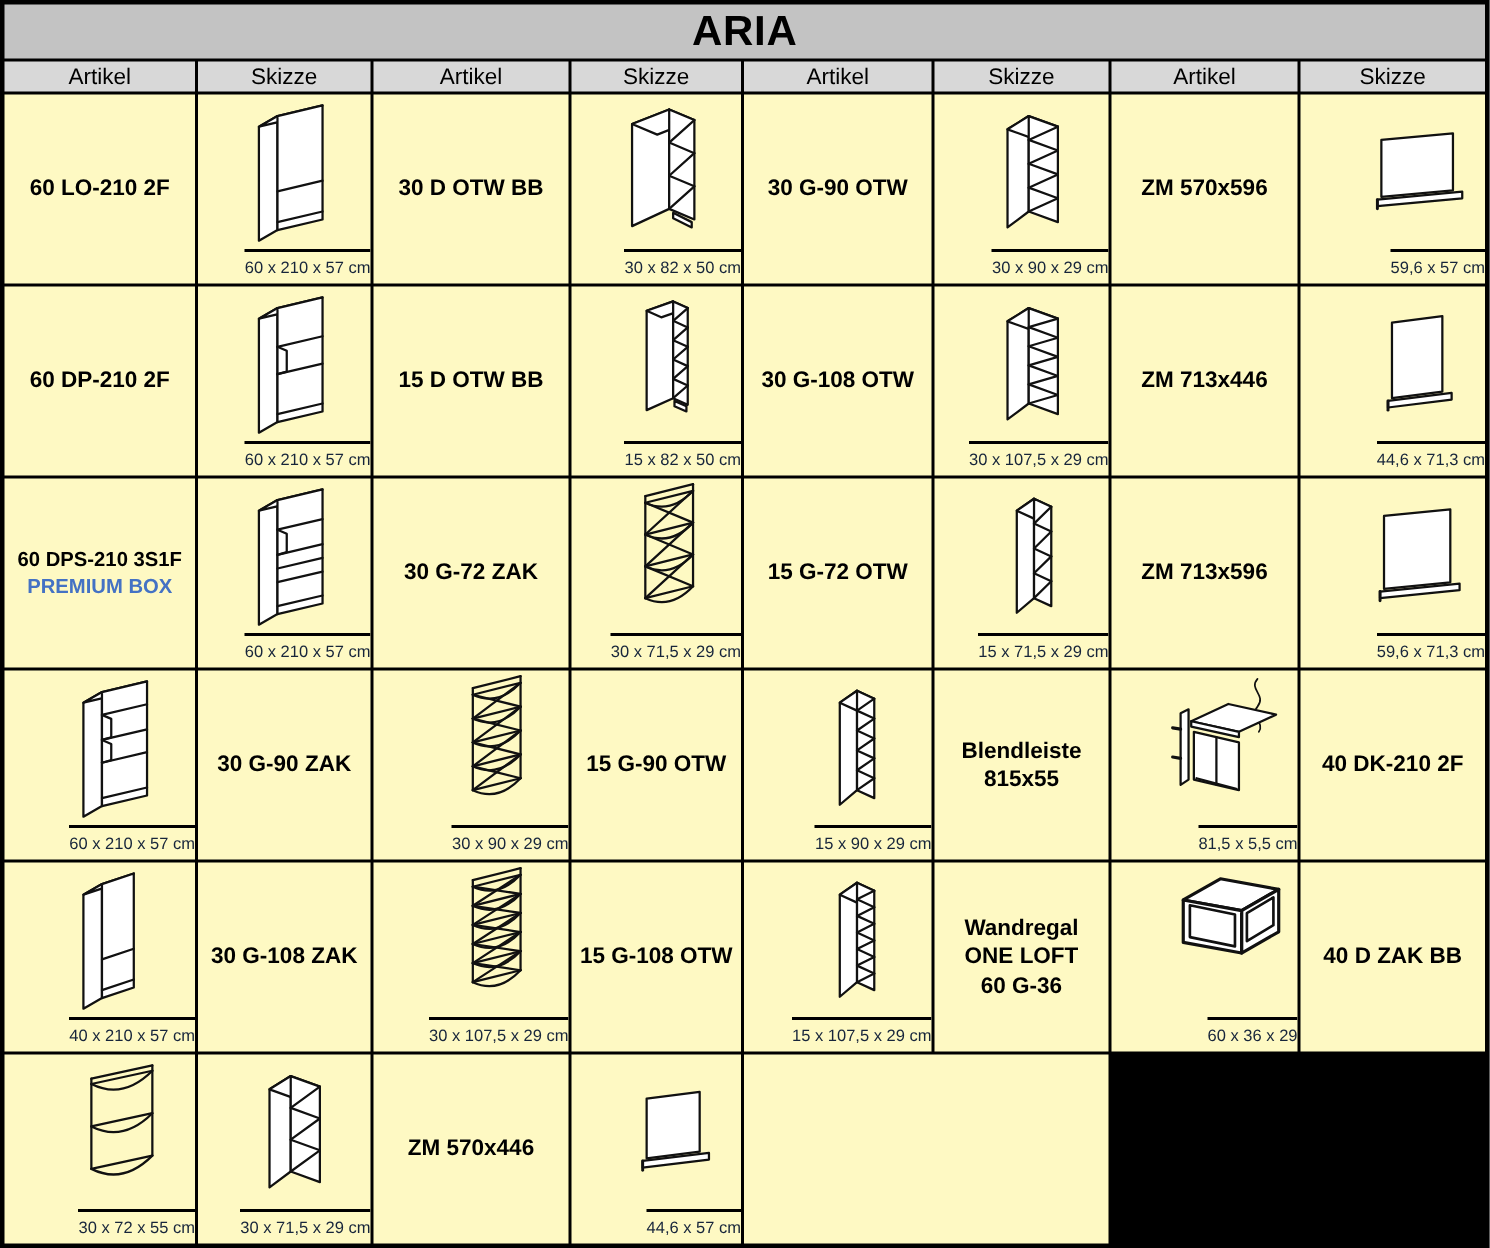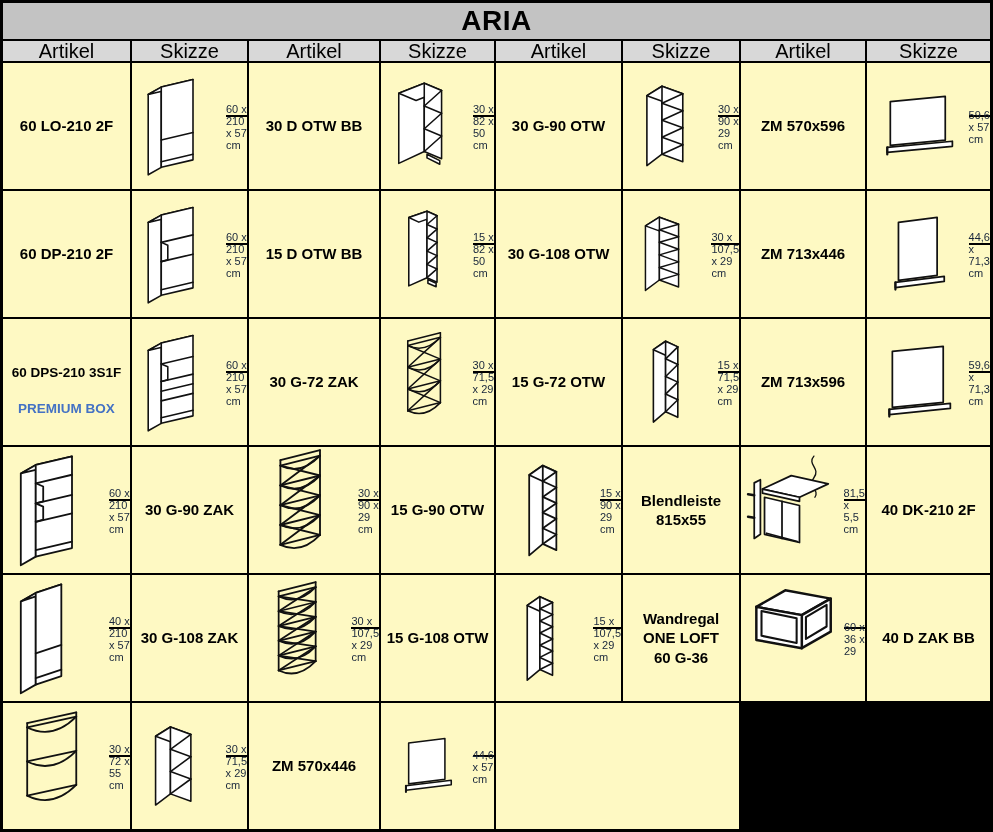--- a/index.html
+++ b/index.html
@@ -6,26 +6,26 @@
   .catalog{
     width:993px;height:832px;box-sizing:border-box;
     background:var(--border,#000);
     display:grid;
     grid-template-columns:127px 115px 130px 113px 125px 116px 124px 123px;
     grid-template-rows:36px 20px repeat(6,126px);
     gap:2px;padding:3px;
   }
   .cell{background:#fef9c3;display:flex;align-items:center;justify-content:center;overflow:hidden;}
   .title{grid-column:1/-1;background:var(--title-bg,#c3c3c3);font-weight:bold;font-size:28px;color:#000;letter-spacing:.5px;}
-  .colhead{background:var(--header-bg,#d8d8d8);font-size:20px;color:#000;}
+  .colhead{background:var(--header-bg,#d8d8d8);font-size:15px;color:#000;}
   .artikel{flex-direction:column;font-weight:bold;font-size:15px;text-align:center;line-height:1.3;padding:0 3px;color:#000;}
   .art{white-space:pre-line;display:block;}
-  .art-sm{font-size:13.5px;margin-top:18px;}
+  .art-sm{font-size:13.5px;}
   .premium{color:var(--premium-text,#4472c4);}
-  .skizze{align-items:center;padding:0;}
+  .skizze{flex-direction:column;align-items:flex-end;padding:0;}
   .sketch{flex:1 1 auto;min-height:0;display:flex;align-items:center;justify-content:center;padding:2px 5px;}
   .sketch svg{width:100%;height:100%;}
   .dims{flex:0 0 21px;height:21px;border-top:2px solid var(--border,#000);display:flex;align-items:center;justify-content:center;font-size:11px;color:var(--dims-text,#17253b);}
   .empty-merged{grid-column:span 2;}
 </style>
 </head>
 <body>
 
 <div class="catalog">
 

